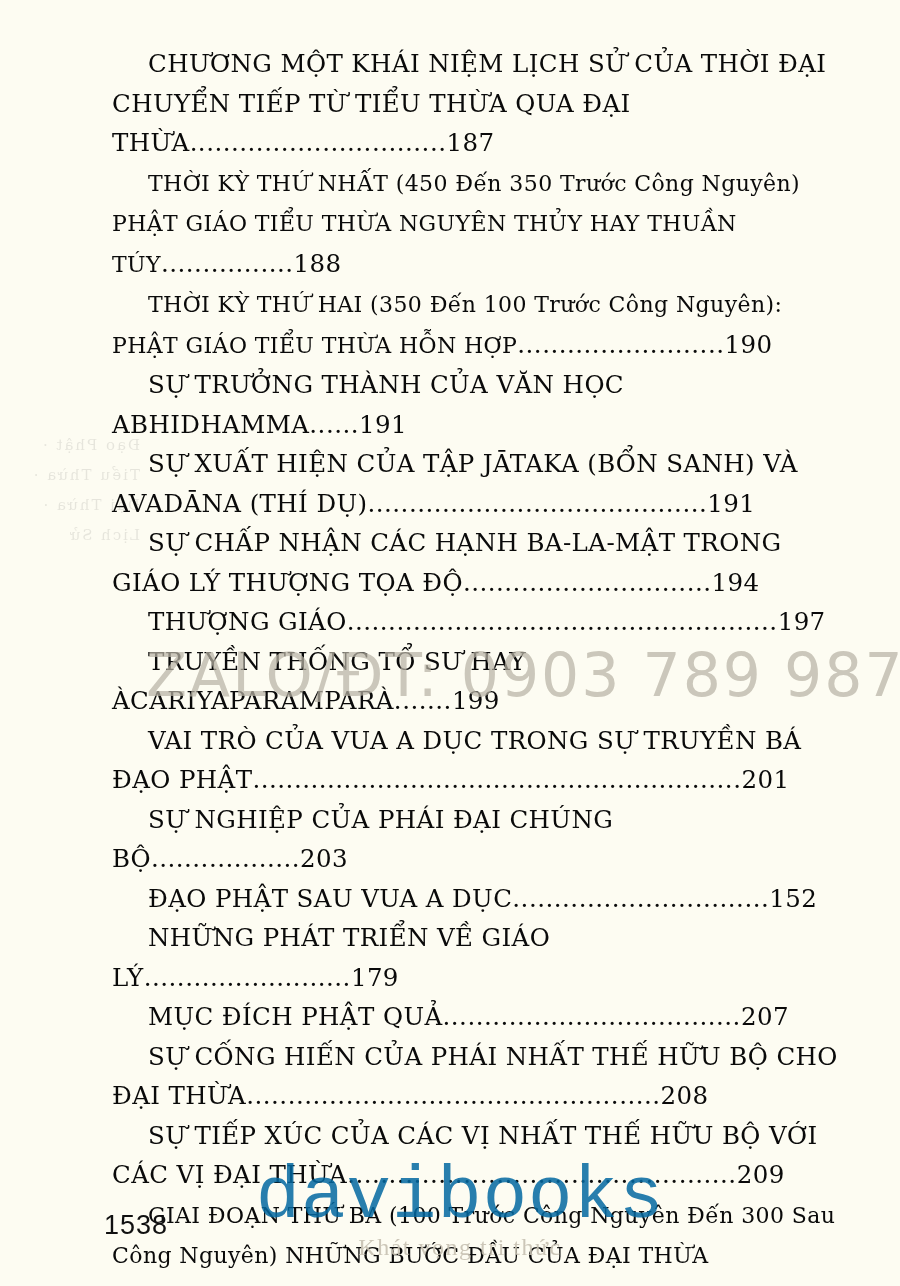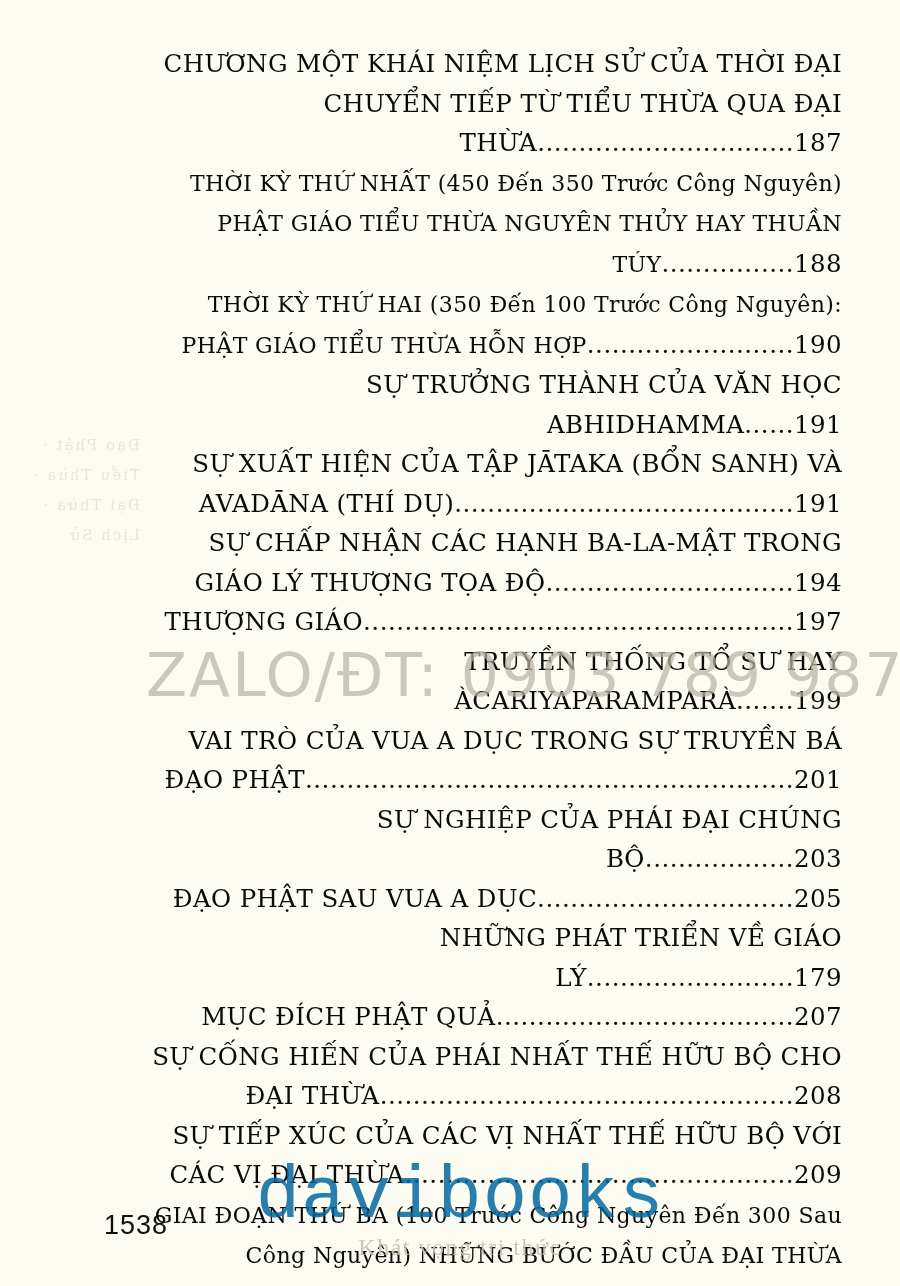--- a/index.html
+++ b/index.html
@@ -39,21 +39,21 @@
     position: absolute;
     left: 112px;
     top: 44px;
     width: 730px;
   }
   .entry {
     font-size: 24.5px;
     line-height: 39.5px;
     letter-spacing: 0.4px;
     margin: 0;
-    text-align: right;
+    text-align: left;
     font-weight: 400;
     color: #0a0a0a;
   }
   .entry .first-line-indent {
     display: inline-block;
     width: 36px;
   }
   .dots {
     letter-spacing: 0.5px;
   }
@@ -134,21 +134,21 @@
     <p class="entry"><span class="first-line-indent"></span><span>SỰ CHẤP NHẬN CÁC HẠNH BA-LA-MẬT TRONG GIÁO LÝ THƯỢNG TỌA ĐỘ</span><span class="dots">..............................</span><span class="pg">194</span></p>
 
     <p class="entry"><span class="first-line-indent"></span><span>THƯỢNG GIÁO</span><span class="dots">....................................................</span><span class="pg">197</span></p>
 
     <p class="entry"><span class="first-line-indent"></span><span>TRUYỀN THỐNG TỔ SƯ HAY ÀCARIYAPARAMPARÀ</span><span class="dots">.......</span><span class="pg">199</span></p>
 
     <p class="entry"><span class="first-line-indent"></span><span>VAI TRÒ CỦA VUA A DỤC TRONG SỰ TRUYỀN BÁ ĐẠO PHẬT</span><span class="dots">...........................................................</span><span class="pg">201</span></p>
 
     <p class="entry"><span class="first-line-indent"></span><span>SỰ NGHIỆP CỦA PHÁI ĐẠI CHÚNG BỘ</span><span class="dots">..................</span><span class="pg">203</span></p>
 
-    <p class="entry"><span class="first-line-indent"></span><span>ĐẠO PHẬT SAU VUA A DỤC</span><span class="dots">...............................</span><span class="pg">205</span></p>
+    <p class="entry"><span class="first-line-indent"></span><span>ĐẠO PHẬT SAU VUA A DỤC</span><span class="dots">...............................</span><span class="pg">152</span></p>
 
     <p class="entry"><span class="first-line-indent"></span><span>NHỮNG PHÁT TRIỂN VỀ GIÁO LÝ</span><span class="dots">.........................</span><span class="pg">179</span></p>
 
     <p class="entry"><span class="first-line-indent"></span><span>MỤC ĐÍCH PHẬT QUẢ</span><span class="dots">....................................</span><span class="pg">207</span></p>
 
     <p class="entry"><span class="first-line-indent"></span><span>SỰ CỐNG HIẾN CỦA PHÁI NHẤT THẾ HỮU BỘ CHO ĐẠI THỪA</span><span class="dots">..................................................</span><span class="pg">208</span></p>
 
     <p class="entry"><span class="first-line-indent"></span><span>SỰ TIẾP XÚC CỦA CÁC VỊ NHẤT THẾ HỮU BỘ VỚI CÁC VỊ ĐẠI THỪA</span><span class="dots">...............................................</span><span class="pg">209</span></p>
 
 

